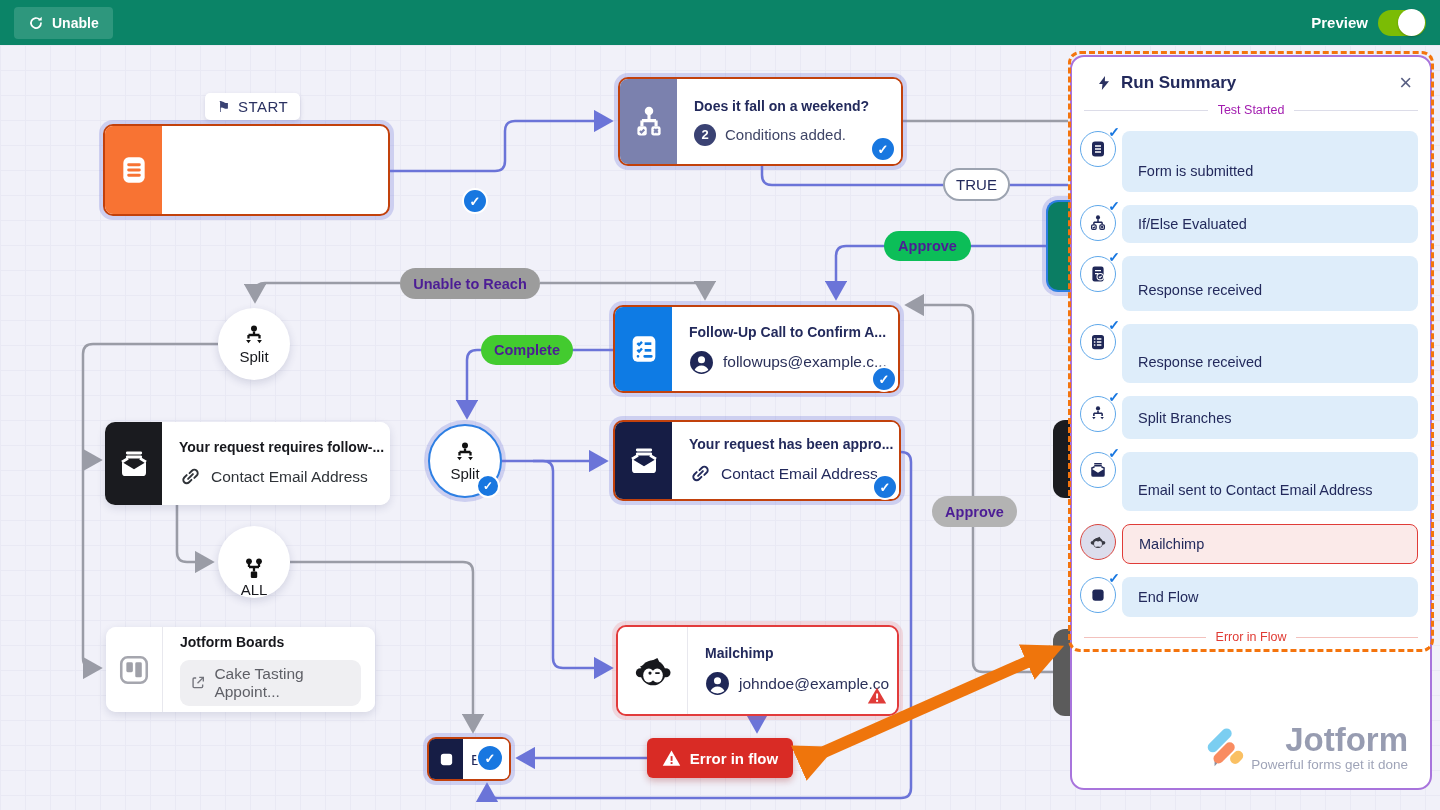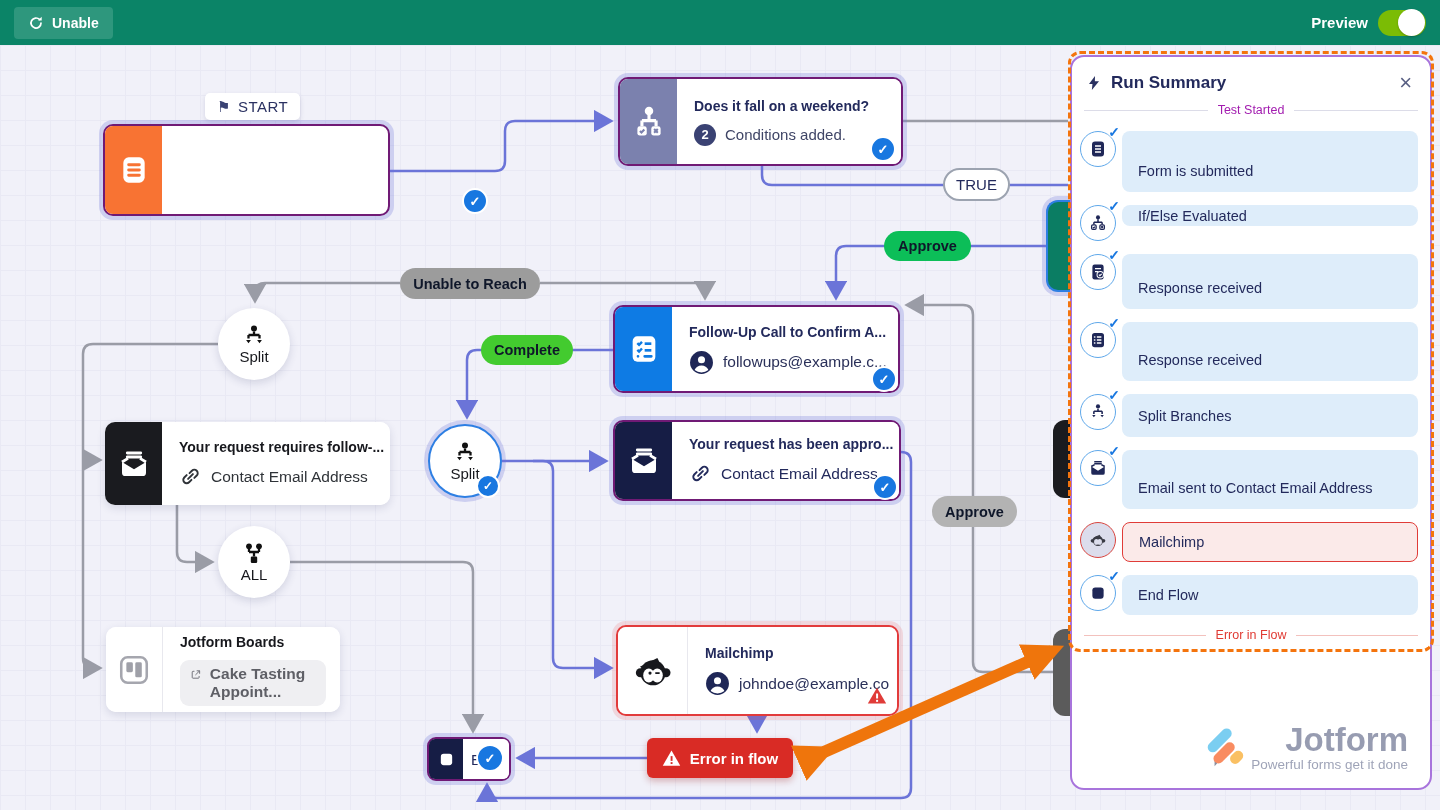--- a/index.html
+++ b/index.html
@@ -15,58 +15,58 @@
     background-size:25px 25px,25px 25px,100px 100px,100px 100px;}
   
   .topbar{position:absolute;left:0;top:0;width:1440px;height:45px;background:#0B8467;z-index:10;display:flex;align-items:center;justify-content:space-between;padding:0 14px;}
   .restart-btn{display:flex;align-items:center;gap:8px;background:#2E977D;border:none;border-radius:4px;height:32px;padding:0 14px;color:#fff;font-weight:bold;font-size:14px;cursor:pointer;}
   .preview-wrap{display:flex;align-items:center;gap:10px;}
   .preview-label{color:#fff;font-size:15px;font-weight:bold;}
   .toggle{position:relative;width:48px;height:26px;border-radius:13px;background:#7BBC05;}
   .toggle .knob{position:absolute;right:1px;top:-1px;width:27px;height:27px;border-radius:50%;background:#fff;box-shadow:0 1px 2px rgba(0,0,0,.25);}
   
   .node{position:absolute;background:#fff;border-radius:10px;box-shadow:0 3px 8px rgba(45,50,100,.14);z-index:3;}
-  .node.sel{border:2px solid #701a75;box-shadow:0 0 0 4px rgba(112,120,218,.28);}
+  .node.sel{border:2px solid #c2410c;box-shadow:0 0 0 4px rgba(112,120,218,.28);}
   .node.err{border:2px solid #E23B3B;box-shadow:0 0 0 4px rgba(226,59,59,.15);}
   .side{position:absolute;left:0;top:0;bottom:0;width:57px;border-radius:8px 0 0 8px;display:flex;align-items:center;justify-content:center;}
   .nbody{position:absolute;left:57px;right:0;top:0;bottom:0;background:#fff;border-radius:0 8px 8px 0;display:flex;flex-direction:column;justify-content:center;gap:10px;padding-left:17px;overflow:hidden;}
   .ntitle{font-size:14px;font-weight:bold;color:#232A5C;white-space:nowrap;}
   .nsub{display:flex;align-items:center;gap:9px;font-size:15.5px;color:#2A3059;white-space:nowrap;}
   .chk{position:absolute;width:26px;height:26px;border-radius:50%;background:#1877E0;border:2.5px solid #fff;color:#fff;display:flex;align-items:center;justify-content:center;font-size:13px;font-weight:bold;z-index:4;}
-  .pill{position:absolute;border-radius:999px;color:#0f172a;font-weight:bold;font-size:14.5px;display:flex;align-items:center;justify-content:center;z-index:3;}
+  .pill{position:absolute;border-radius:999px;color:#4c1d95;font-weight:bold;font-size:14.5px;display:flex;align-items:center;justify-content:center;z-index:3;}
   .circle-node{position:absolute;background:#fff;border-radius:50%;box-shadow:0 3px 8px rgba(45,50,100,.16);display:flex;flex-direction:column;align-items:center;justify-content:center;z-index:3;font-size:15px;color:#17181D;}
   .label-box{position:absolute;background:#fff;border-radius:5px;box-shadow:0 2px 5px rgba(45,50,100,.15);display:flex;align-items:center;gap:7px;padding:0 12px;z-index:3;color:#2A3161;font-size:15px;letter-spacing:.5px;}
   .frag{position:absolute;z-index:2;border-radius:12px 0 0 12px;}
   
   .panel{position:absolute;left:1070px;top:55px;width:362px;height:735px;background:#fff;border:2px solid #A874DC;border-radius:14px;z-index:5;}
   .dashed{position:absolute;left:1068px;top:51px;width:366px;height:601px;border:3px dashed #F4740D;border-radius:12px;z-index:6;pointer-events:none;}
-  .phead{display:flex;align-items:center;gap:9px;padding:16px 14px 10px 14px;}
+  .phead{display:flex;align-items:center;gap:9px;padding:16px 14px 10px 24px;}
   .ptitle{font-size:17px;font-weight:bold;color:#232A5C;flex:1;}
   .pclose{color:#585F83;font-size:22px;line-height:18px;cursor:pointer;padding:0 4px;}
   .divider-row{display:flex;align-items:center;gap:10px;margin:0 12px 14px 12px;}
   .divider-row .line{flex:1;height:1px;background:#DCDCE8;}
   .divider-row .txt{font-size:12.5px;color:#a21caf;}
   .divider-row.err .line{background:#F3C1BD;}
   .divider-row.err .txt{color:#E03A33;}
   .prow{display:flex;align-items:flex-start;gap:6px;margin:0 12px 13px 8px;}
   .picon{width:36px;height:36px;border-radius:50%;background:#fff;border:1.5px solid #5FA8EA;display:flex;align-items:center;justify-content:center;position:relative;flex:none;}
   .picon .tick{position:absolute;top:-8px;right:-5px;color:#1877E0;font-weight:bold;font-size:14px;text-shadow:0 0 3px #fff,0 0 4px #fff,0 0 5px #fff;}
   .picon.errc{border-color:#D9453F;background:#DCDDEC;}
   .pbubble{flex:1;background:#DEEDFA;border-radius:8px;color:#232A5C;font-size:14.5px;display:flex;align-items:center;padding:8px 16px;}
   .pbubble.tall{align-items:flex-end;padding-bottom:13px;}
   .pbubble.errb{background:#FBEAE9;border:1px solid #E03C38;}
-  .h61{height:61px}.h39{height:21px}.h55{height:55px}.h59{height:59px}.h43{height:43px}.h40{height:40px}
+  .h61{height:61px}.h39{height:38px}.h55{height:55px}.h59{height:59px}.h43{height:43px}.h40{height:40px}
   .watermark{position:absolute;right:22px;bottom:16px;display:flex;align-items:flex-start;opacity:.8;}
   .wm-text{display:flex;flex-direction:column;align-items:flex-end;}
   .wm-brand{font-size:33px;font-weight:bold;color:#7E849E;line-height:30px;}
   .wm-tag{font-size:13.5px;color:#878DA6;margin-top:2px;}
   .errbtn{position:absolute;left:647px;top:738px;width:146px;height:40px;background:#D92B25;border-radius:6px;display:flex;align-items:center;justify-content:center;gap:9px;color:#fff;font-weight:bold;font-size:15px;z-index:4;box-shadow:0 3px 7px rgba(150,20,20,.3);cursor:pointer;}
   svg.lines{position:absolute;left:0;top:0;z-index:1;}
   svg.overarrow{position:absolute;left:0;top:0;z-index:8;pointer-events:none;}
-  .graybox{background:#EFEFF2;border-radius:9px;display:flex;align-items:flex-start;gap:8px;padding:5px 10px;color:#5E5F66;font-size:15.5px;margin-right:14px;font-weight:bold;}
+  .graybox{background:#EFEFF2;border-radius:9px;display:flex;align-items:center;gap:8px;padding:5px 10px;color:#5E5F66;font-size:15.5px;margin-right:14px;}
 </style>
 </head>
 <body>
 
 <div class="stage">
   <div class="gridbg"></div>
 
   <svg class="lines" width="1440" height="810">
     <defs>
       <marker id="ap" markerWidth="9" markerHeight="9" refX="6.5" refY="4.5" orient="auto">
@@ -238,31 +238,31 @@
         <svg width="23" height="23" viewBox="0 0 24 24" fill="none" stroke="#2F3338" stroke-width="2" stroke-linecap="round">
             <path d="M9.5 14.5l5-5"></path>
             <path d="M8 10.5l-2.5 2.5a3.5 3.5 0 0 0 5 5L13 15.5"></path>
             <path d="M16 13.5l2.5-2.5a3.5 3.5 0 0 0-5-5L11 8.5"></path>
           </svg>
         <span>Contact Email Address</span>
       </div>
     </div>
   </div>
 
-  <div class="circle-node" style="left:218px;top:526px;width:72px;height:72px;">
+  <div class="circle-node" style="left:218px;top:526px;width:72px;height:72px;justify-content:flex-end;">
     <svg width="26" height="24" viewBox="0 0 24 24">
         <circle cx="7" cy="4.3" r="2.9" fill="#111"></circle>
         <circle cx="17" cy="4.3" r="2.9" fill="#111"></circle>
         <path d="M7 6.5v3.5M17 6.5v3.5M7 10h10M12 10v4.5" stroke="#111" stroke-width="2.3" fill="none"></path>
         <rect x="8.8" y="14.5" width="6.4" height="6.4" rx="1.2" fill="#111"></rect>
       </svg>
     <span>ALL</span>
   </div>
 
-  <div class="node" style="left:106px;top:627px;width:234px;height:85px;">
+  <div class="node" style="left:106px;top:627px;width:269px;height:85px;">
     <div class="side" style="background:#fff;border-right:1px solid #E8E8EE;border-radius:10px 0 0 10px;">
       <svg width="34" height="34" viewBox="0 0 24 24">
           <rect x="3" y="3" width="18" height="18" rx="4.5" fill="none" stroke="#A5A6AE" stroke-width="1.8"></rect>
           <rect x="6.6" y="6.6" width="4.6" height="7" rx="1" fill="#9FA0A8"></rect>
           <rect x="12.9" y="6.6" width="4.6" height="10.6" rx="1" fill="#9FA0A8"></rect>
         </svg>
     </div>
     <div class="nbody" style="border-radius:0 10px 10px 0;align-items:flex-start;">
       <div class="ntitle" style="color:#17181D;">Jotform Boards</div>
       <div class="graybox">

